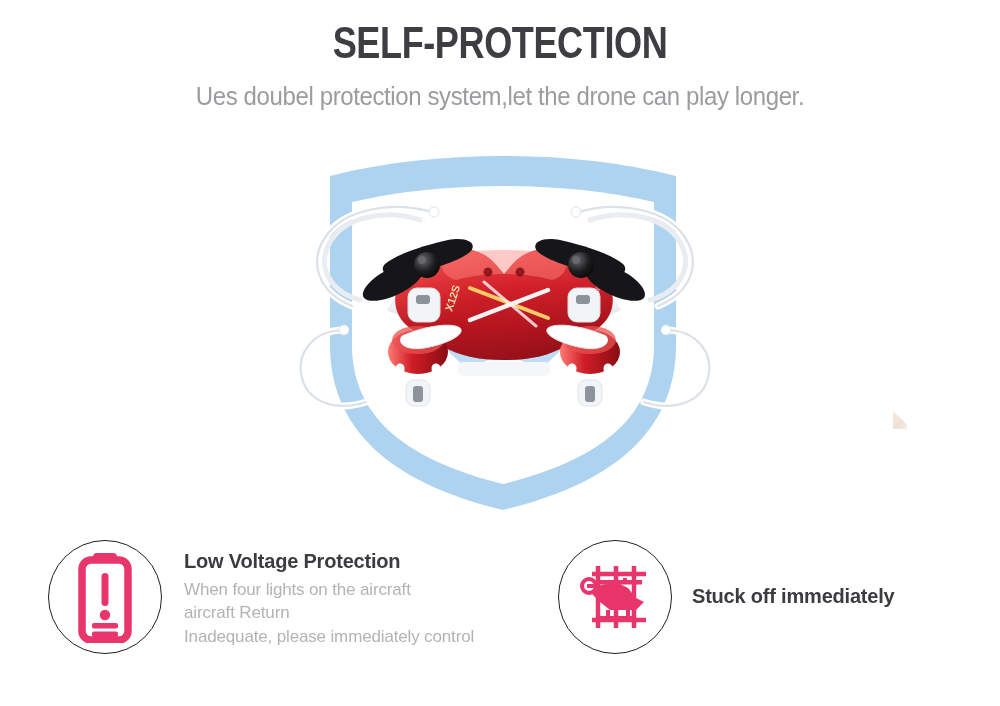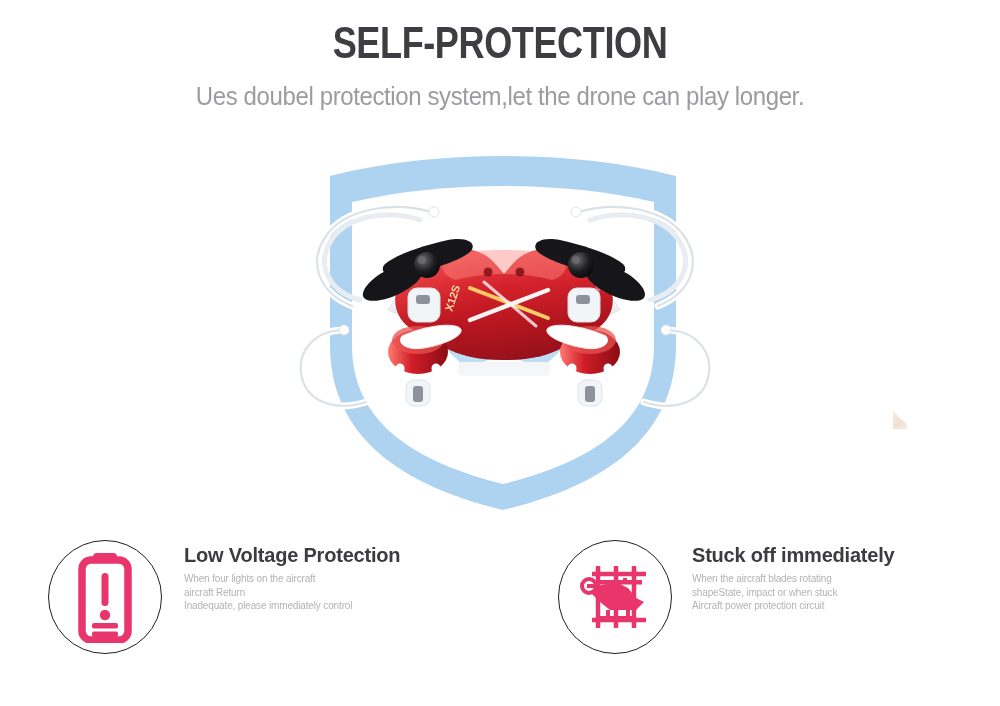--- a/index.html
+++ b/index.html
@@ -40,21 +40,21 @@
   
   .watermark {
     position:absolute; left:893px; top:271px;
     width:14px; height:18px;
     background:linear-gradient(135deg, #f7e6dc 0%, #eedacd 60%, #f6e9e1 100%);
     clip-path:polygon(0 0, 100% 75%, 100% 100%, 0 100%);
     opacity:.85;
   }
 
   
-  .feature { position:absolute; display:flex; align-items:flex-start; }
+  .feature { position:absolute; display:flex; align-items:center; }
   .feature.left  { left:48px;  top:540px; width:480px; }
   .feature.right { left:558px; top:540px; width:440px; }
 
   .icon-circle {
     flex:0 0 auto;
     width:114px; height:114px; border-radius:50%;
     border:1.3px solid #231f20;
     background:#ffffff;
     position:relative;
     display:flex; align-items:center; justify-content:center;
@@ -62,21 +62,21 @@
   .feat-text { margin-left:22px; padding-top:3px; }
   .feature.right .feat-text { margin-left:20px; }
 
   .feat-title {
     font-size:20px; font-weight:bold; color:#3b3b40;
     letter-spacing:-0.2px; line-height:1.2;
     margin-bottom:5px;
     white-space:nowrap;
   }
   .feat-body {
-    font-size:10px; font-weight:300; color:#b3b3b7;
+    font-size:17px; font-weight:300; color:#b3b3b7;
     line-height:1.37; letter-spacing:-0.15px;
     white-space:nowrap;
   }
   .feat-body span { display:block; }
 </style>
 </head>
 <body>
 
 <div class="page">
 
@@ -320,21 +320,16 @@
           <line x1="22" y1="8" x2="22" y2="70"></line>
           <line x1="40" y1="8" x2="40" y2="70"></line>
           <line x1="58" y1="8" x2="58" y2="70"></line>
           <line x1="16" y1="16" x2="70" y2="16"></line>
           <line x1="16" y1="62" x2="70" y2="62"></line>
         </g>
       </svg>
     </div>
     <div class="feat-text">
       <div class="feat-title">Stuck off immediately</div>
-      <div class="feat-body">
-        <span>When the aircraft blades rotating</span>
-        <span>shapeState, impact or when stuck</span>
-        <span>Aircraft power protection circuit</span>
-      </div>
     </div>
   </div>
 
 </div>
 
 </body></html>

